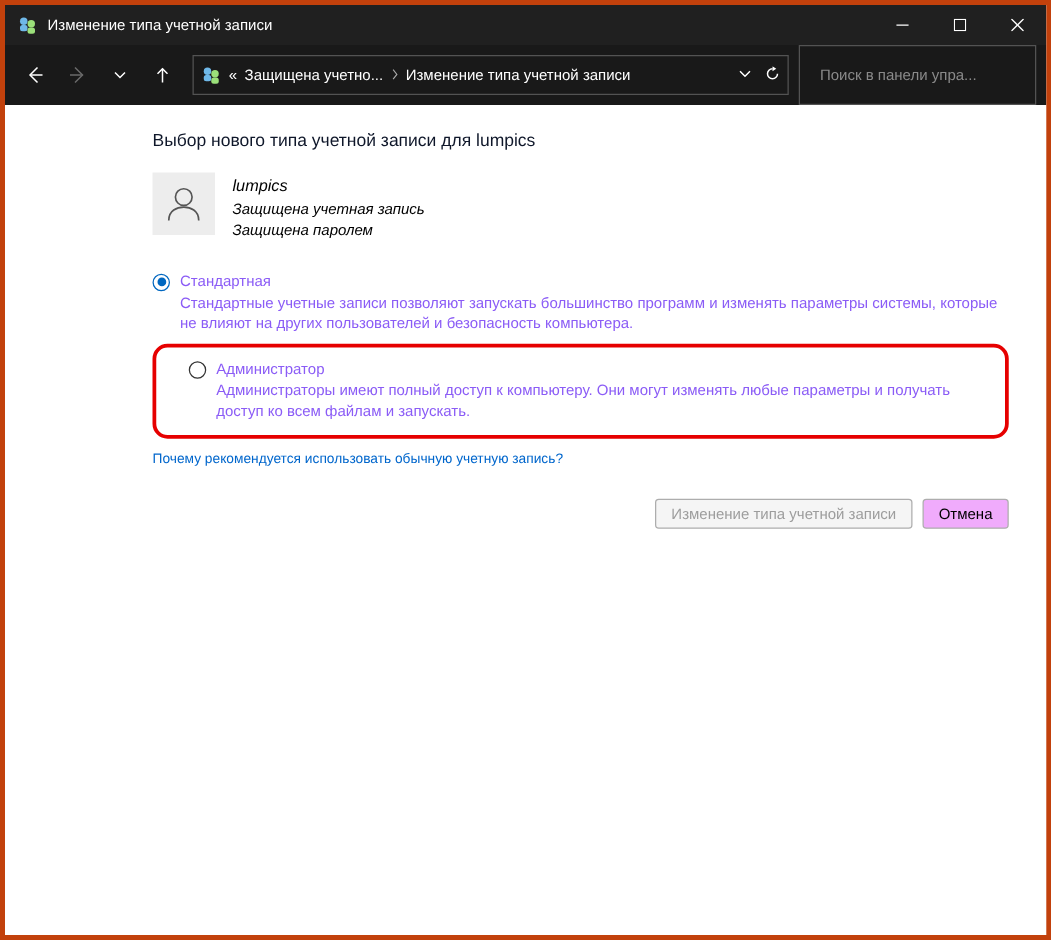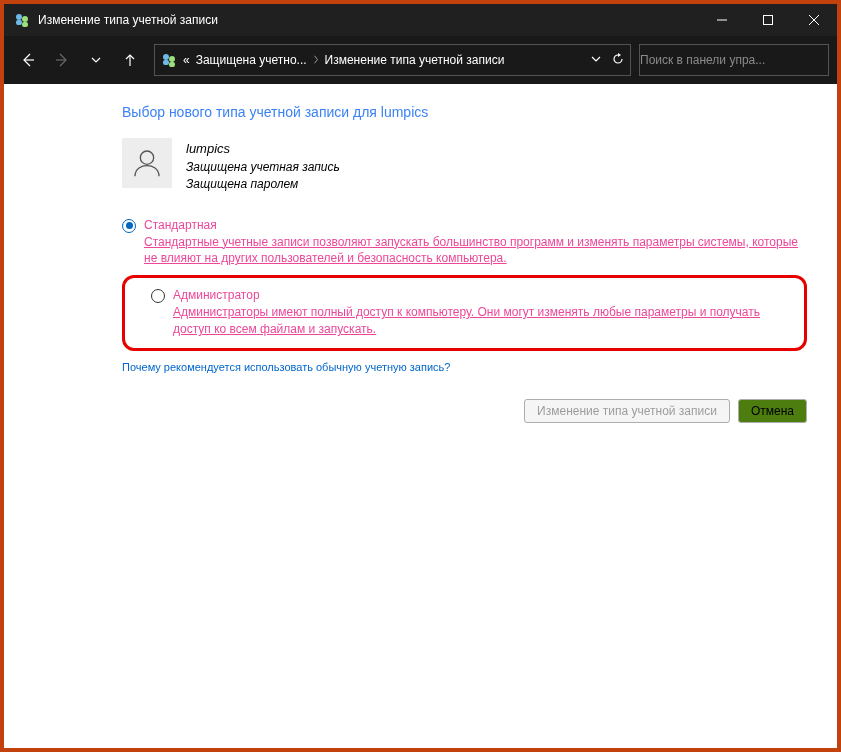--- a/index.html
+++ b/index.html
@@ -40,67 +40,67 @@
     flex: 1; height: 32px; border: 1px solid #535353; display: flex; align-items: center;
     margin: 0 6px; padding: 0 6px; color: #fff; font-size: 12px; gap: 6px;
     min-width: 0; overflow: hidden;
   }
   .breadcrumb .bc-icon { width: 16px; height: 16px; display: flex; align-items: center; justify-content: center; flex-shrink: 0; }
   .breadcrumb .sep { color: #aaa; flex-shrink: 0; }
   .breadcrumb .crumb { white-space: nowrap; }
   .breadcrumb-right { margin-left: auto; display: flex; align-items: center; gap: 10px; flex-shrink: 0; }
   .breadcrumb-right svg { width: 12px; height: 12px; color: #fff; }
   .searchbox {
-    width: 190px; height: 32px; border: 1px solid #535353; display: flex; align-items: center;
-    padding: 0 0; color: #8a8a8a; font-size: 12px; flex-shrink: 0; justify-content: center;
+    width: 190px; height: 48px; border: 1px solid #535353; display: flex; align-items: center;
+    padding: 0 16px; color: #8a8a8a; font-size: 12px; flex-shrink: 0; justify-content: center;
   }
   .searchbox input {
     background: transparent; border: none; outline: none; color: #fff; width: 100%; font-size: 12px;
   }
   .searchbox input::placeholder { color: #8a8a8a; }
   
   .content {
     flex: 1; background: #fff; padding: 20px 30px; overflow: auto;
   }
   .inner { max-width: 690px; margin-left: 88px; }
   .heading {
-    color: #3b82f6; font-size: 14px; font-weight: 400; margin-bottom: 18px;
+    color: #0f172a; font-size: 14px; font-weight: 400; margin-bottom: 18px;
   }
   .userrow { display: flex; align-items: flex-start; gap: 14px; margin-bottom: 22px; font-style: italic; }
   .avatar {
     width: 50px; height: 50px; background: #ededed; display: flex; align-items: center; justify-content: center;
   }
   .avatar svg { width: 32px; height: 32px; color: #555; }
   .userinfo { font-size: 12px; color: #000; line-height: 1.45; padding-top: 2px; }
   .username { font-size: 13px; }
   .options { margin-top: 8px; }
   .option { display: flex; align-items: flex-start; gap: 8px; margin-bottom: 6px; padding: 2px 0; }
   .radio {
     width: 14px; height: 14px; border-radius: 50%; border: 1.5px solid #333; flex-shrink: 0;
     margin-top: 1px; position: relative;
   }
   .radio.selected { border-color: #0067c0; }
   .radio.selected::after {
     content: ""; position: absolute; inset: 2.5px; border-radius: 50%; background: #0067c0;
   }
-  .opt-body { font-size: 12px; color: #ec4899; }
+  .opt-body { font-size: 12px; color: #8b5cf6; }
   .opt-label { }
-  .opt-desc { margin-top: 2px; line-height: 1.4; text-decoration: underline; }
+  .opt-desc { margin-top: 2px; line-height: 1.4; }
   .highlight-box {
     border: 3px solid #e60000; border-radius: 12px; padding: 8px 26px; margin-top: 2px;
   }
   .link {
     color: #0066cc; font-size: 11px; margin-top: 10px; display: inline-block;
   }
   .buttons {
     display: flex; justify-content: flex-end; gap: 8px; margin-top: 24px;
   }
   .btn {
     height: 24px; padding: 0 12px; font-size: 12px; border: 1px solid #adadad;
-    background: #4d7c0f; display: flex; align-items: center; border-radius: 3px;
+    background: #f0abfc; display: flex; align-items: center; border-radius: 3px;
   }
   .btn.disabled { color: #9d9d9d; background: #f5f5f5; }
 </style>
 </head>
 <body>
 
 <div class="window">
 
   <div class="titlebar">
     <span class="titlebar-icon">

